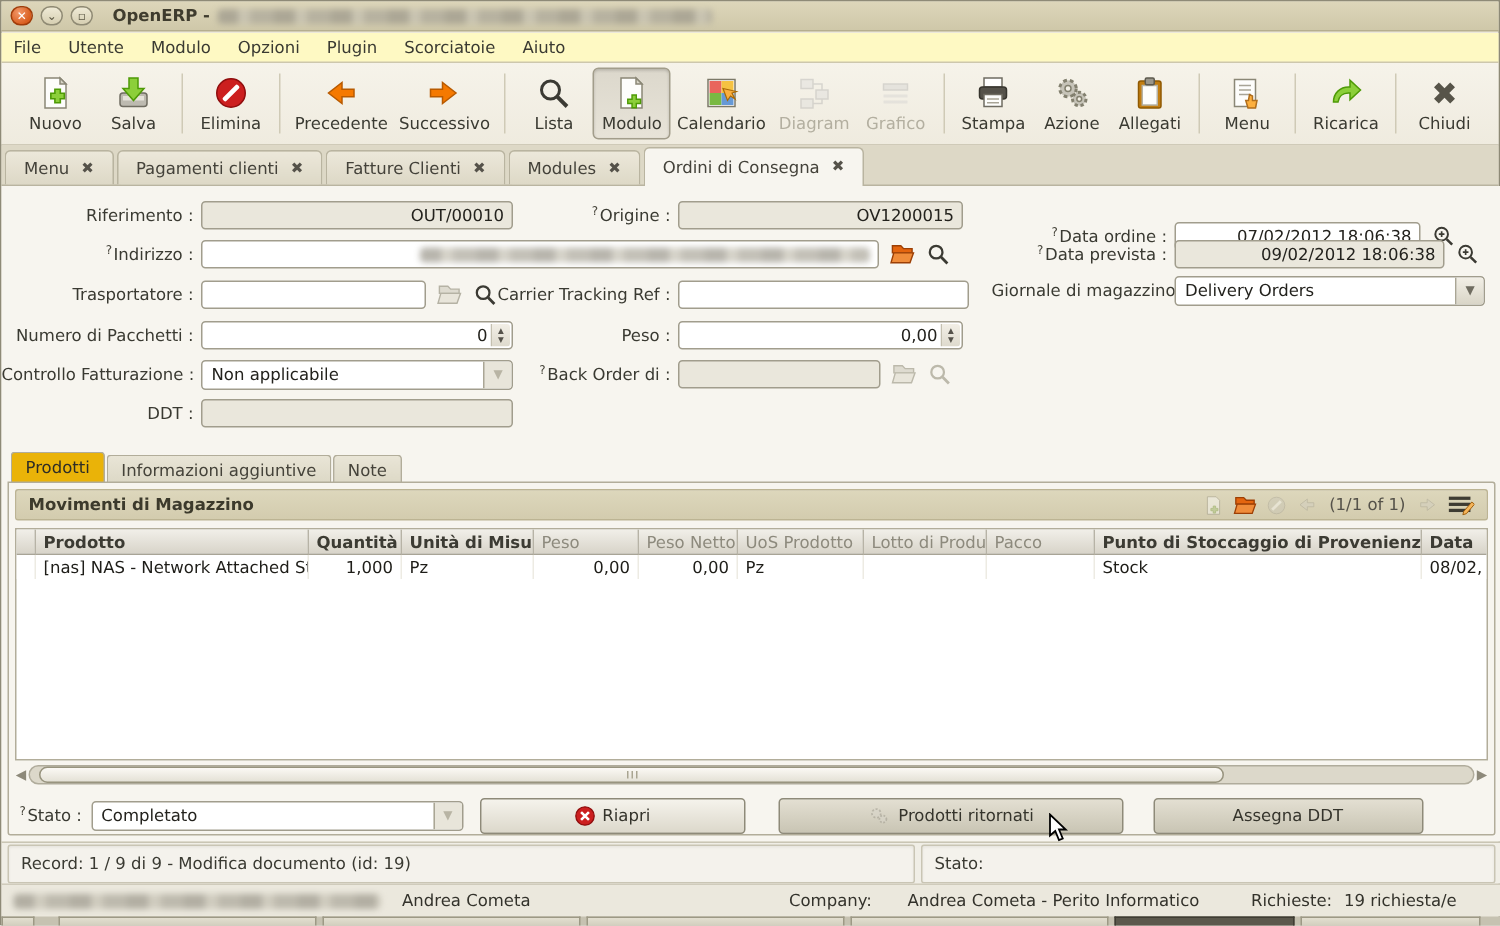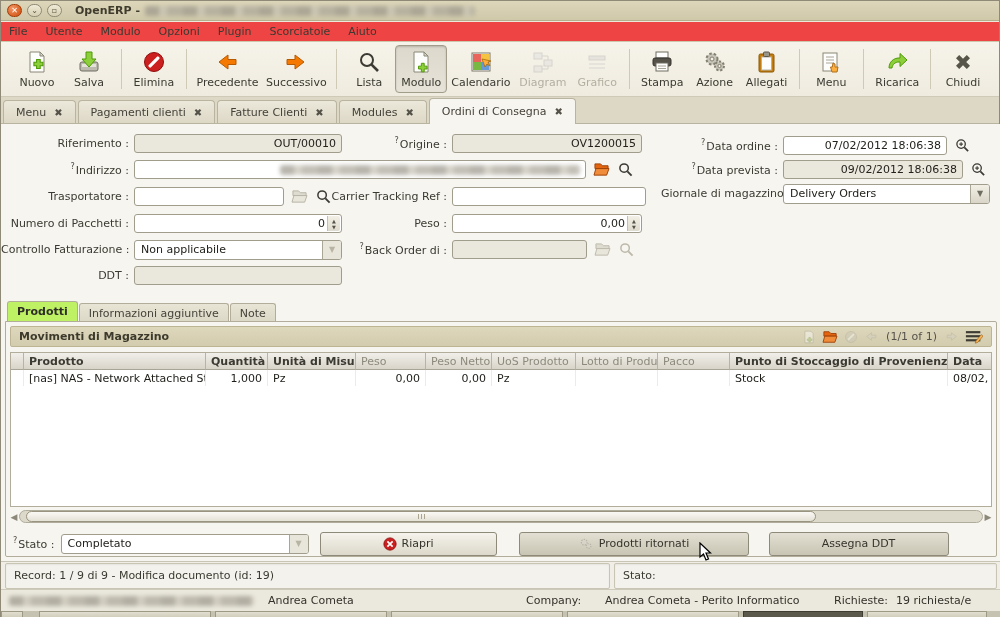--- a/index.html
+++ b/index.html
@@ -16,21 +16,21 @@
     background:linear-gradient(#efead6,#d6cfb2); color:#5c5845; }
   .wbtn.close { background:radial-gradient(circle at 35% 30%,#f2986a,#d95e1f 70%); border-color:#a03c0a; color:#fff; font-weight:bold; }
   .titletext { margin-left:8px; font-weight:bold; color:#3f3c2e; }
 
   
   .redact { display:inline-block; height:10px; border-radius:3px;
     background:repeating-linear-gradient(90deg,#9a968a 0 14px,#c4c0b2 14px 22px,#aaa699 22px 38px);
     filter:blur(2px); opacity:.7; }
 
   
-  .menubar { position:absolute; left:0; top:21px; width:100%; height:20px; background:#ef4444;
+  .menubar { position:absolute; left:0; top:21px; width:100%; height:20px; background:#fef9c3;
     border-bottom:1px solid #cdc7ad; display:flex; align-items:center; padding:0 8px; gap:18px; }
   .menubar span { cursor:default; }
 
   
   .toolbar { position:absolute; left:0; top:41px; width:100%; height:55px;
     background:linear-gradient(#f6f3ea,#efebdf); border-bottom:1px solid #cfcab8;
     display:flex; align-items:center; padding:0 10px; }
   .tbtn { display:flex; flex-direction:column; align-items:center; justify-content:center;
     min-width:52px; height:48px; padding:2px 7px; border:1px solid transparent; border-radius:4px; gap:2px; }
   .tbtn .ticon { width:24px; height:24px; display:block; }
@@ -65,21 +65,21 @@
   .combo .cval { flex:1; display:flex; align-items:center; padding:0 6px; color:#23221d;text-align:right; }
   .combo .cbtn { width:19px; display:flex; align-items:center; justify-content:center;
     background:linear-gradient(#f2efe6,#d9d5c7); border-left:1px solid #aaa695; color:#6f6c60; font-size:8px; }
   .combo.dis .cbtn { color:#b8b4a4; background:#e8e5da; }
   .iconbtn { margin-left:7px; width:17px; height:16px; display:flex; align-items:center; justify-content:center; }
 
   
   .nbtabs { position:absolute; left:6px; top:177px; display:flex; align-items:flex-end; height:21px; }
   .nbtab { padding:3px 9px; background:linear-gradient(#e9e5d6,#dcd8c6); border:1px solid #b2ad9a;
     border-bottom:none; border-radius:3px 3px 0 0; margin-right:1px; height:19px; color:#45433a; }
-  .nbtab.active { background:#bef264; height:21px; font-weight:bold; color:#2e2d26; }
+  .nbtab.active { background:#eab308; height:21px; font-weight:normal; color:#2e2d26; }
   .nbbox { position:absolute; left:4px; top:197px; width:992px; height:236px; border:1px solid #b2ad9a;
     background:#f7f5ef; border-radius:0 2px 2px 2px; }
   .sechead { position:absolute; left:9px; top:202px; width:982px; height:21px;
     background:linear-gradient(#ddd7bc,#d3ccae); border:1px solid #bcb493; border-radius:2px;
     display:flex; align-items:center; padding:0 8px; }
   .sechead .sectitle { font-weight:bold; color:#3c3a2c; }
   .secicons { margin-left:auto; display:flex; align-items:center; gap:6px; color:#8d897a; }
   .secicons svg { display:block; }
   .pagetext { font-size:11px; color:#55524a; margin:0 2px; }
 
@@ -313,21 +313,21 @@
       <div class="inp ro" style="margin-left:5px;flex:1">
           <span>OUT/00010</span>
         </div>
     </div>
     <div class="fld" style="left:350px;top:10px;width:291px">
       <span class="flabel" style="width:96px"><sup>?</sup><span>Origine :</span></span>
       <div class="inp ro" style="margin-left:5px;flex:1">
           <span>OV1200015</span>
         </div>
     </div>
-    <div class="fld" style="left:660px;top:12px;width:330px">
+    <div class="fld" style="left:660px;top:24px;width:330px">
       <span class="flabel" style="width:117px"><sup>?</sup><span>Data ordine :</span></span>
       <div class="inp" style="margin-left:5px;width:164px">
           <span>07/02/2012 18:06:38</span>
         </div>
       <span class="iconbtn">
           <svg width="15" height="15" viewBox="0 0 16 16">
             <circle cx="6.5" cy="6.5" r="4.5" fill="none" stroke="#3b3a33" stroke-width="1.4"></circle>
             <line x1="4.5" y1="6.5" x2="8.5" y2="6.5" stroke="#3b3a33" stroke-width="1.2"></line>
             <line x1="6.5" y1="4.5" x2="6.5" y2="8.5" stroke="#3b3a33" stroke-width="1.2"></line>
             <line x1="10" y1="10" x2="14" y2="14" stroke="#3b3a33" stroke-width="1.8"></line>

